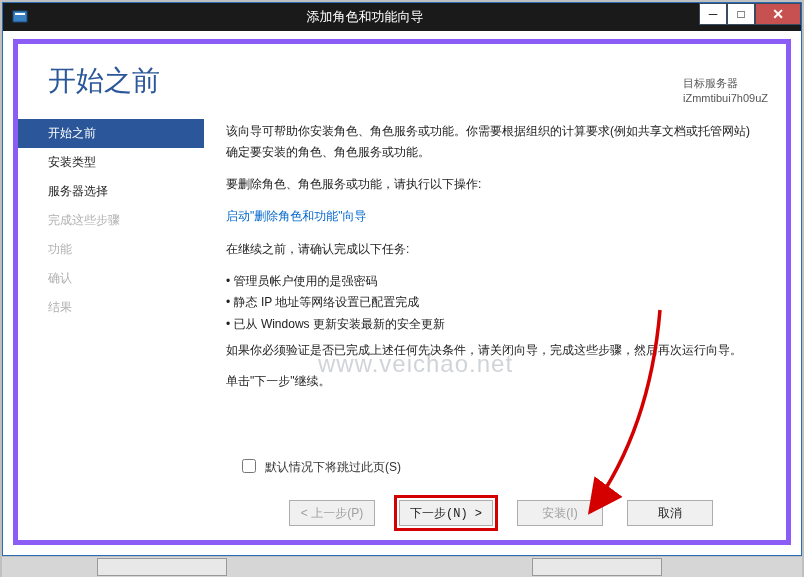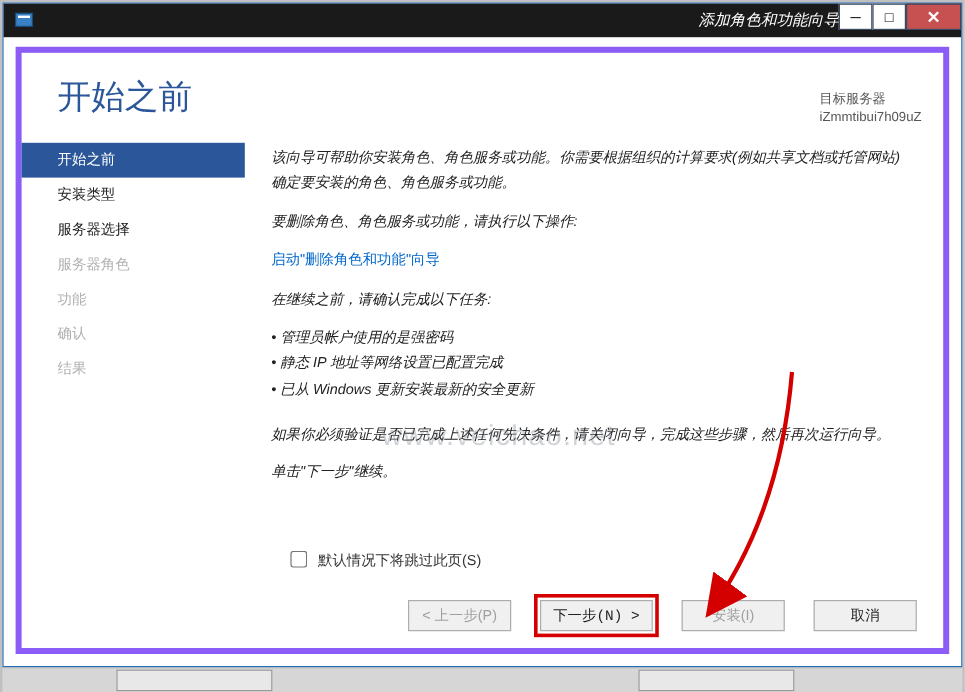--- a/index.html
+++ b/index.html
@@ -27,25 +27,24 @@
     align-items: center;
     position: relative;
   }
   .titlebar .icon {
     width: 22px; height: 22px;
     margin-left: 6px;
     display: flex; align-items:center; justify-content:center;
   }
   .titlebar .title {
     flex: 1;
-    text-align: right;
+    text-align: center;
     color: #fff;
     font-size: 13px;
     white-space: nowrap;
-    font-style: italic;
   }
   .win-controls {
     display: flex;
     height: 22px;
     margin-top:-6px;
   }
   .win-controls .btn {
     border: 1px solid #3a4a60;
     border-bottom: 1px solid #3a4a60;
     width: 28px;
@@ -114,23 +113,23 @@
     color: #b0b0b0;
     cursor: default;
   }
   .content {
     flex: 1;
     padding: 6px 30px 0 22px;
     font-size: 12px;
     color: #222;
     line-height: 1.8;
   }
-  .content p { margin: 0 0 10px 0; font-style: italic; }
+  .content p { margin: 0 0 10px 0; }
   .content .link { color: #0066cc; text-decoration: none; cursor: pointer; }
-  .content ul { margin: 4px 0 16px 0; padding: 0; list-style: none; font-style: italic; }
+  .content ul { margin: 4px 0 4px 0; padding: 0; list-style: none; }
   .content ul li::before { content: "• "; }
   .watermark {
     position: absolute;
     left: 300px; top: 306px;
     font-size: 24px;
     color: rgba(120,130,140,0.35);
     font-family: Arial, sans-serif;
     pointer-events: none;
     letter-spacing: 1px;
   }
@@ -144,21 +143,21 @@
     display: flex;
     align-items: flex-end;
     gap: 6px;
     font-size: 12px;
     color: #333;
     margin-bottom: 24px;
   }
   .skip input { width: 14px; height: 14px; }
   .btn-row {
     display: flex;
-    justify-content: flex-end;
+    justify-content: center;
     gap: 24px;
     padding-right: 4px;
   }
   .wiz-btn {
     min-width: 86px;
     height: 26px;
     border: 1px solid #adadad;
     background: #f0f0f0;
     font-size: 12px;
     color: #222;
@@ -222,21 +221,21 @@
         <div>iZmmtibui7h09uZ</div>
       </div>
     </div>
 
     <div class="body-area">
 
       <div class="nav">
         <div class="nav-item active"><span>开始之前</span></div>
         <div class="nav-item"><span>安装类型</span></div>
         <div class="nav-item"><span>服务器选择</span></div>
-        <div class="nav-item disabled"><span>服务器角色</span></div>
+        <div class="nav-item disabled"><span>完成这些步骤</span></div>
         <div class="nav-item disabled"><span>功能</span></div>
         <div class="nav-item disabled"><span>确认</span></div>
         <div class="nav-item disabled"><span>结果</span></div>
       </div>
 
       <div class="content">
         <p>该向导可帮助你安装角色、角色服务或功能。你需要根据组织的计算要求(例如共享文档或托管网站)确定要安装的角色、角色服务或功能。</p>
         <p>要删除角色、角色服务或功能，请执行以下操作:</p>
         <a class="link">启动"删除角色和功能"向导</a>
         <p style="margin-top:12px">在继续之前，请确认完成以下任务:</p>

